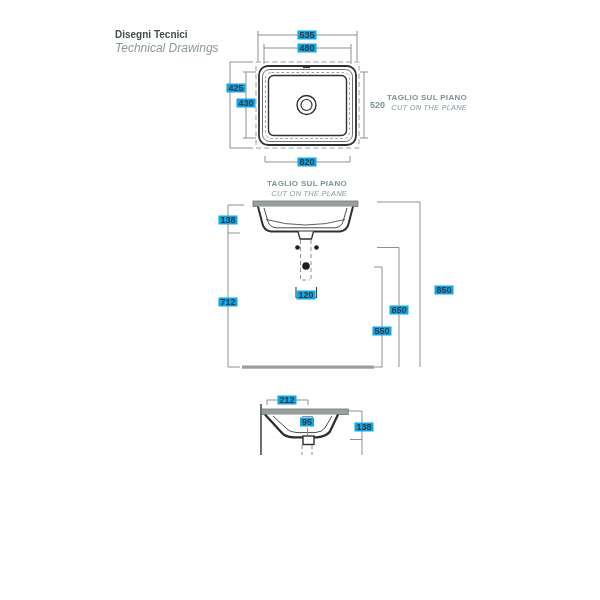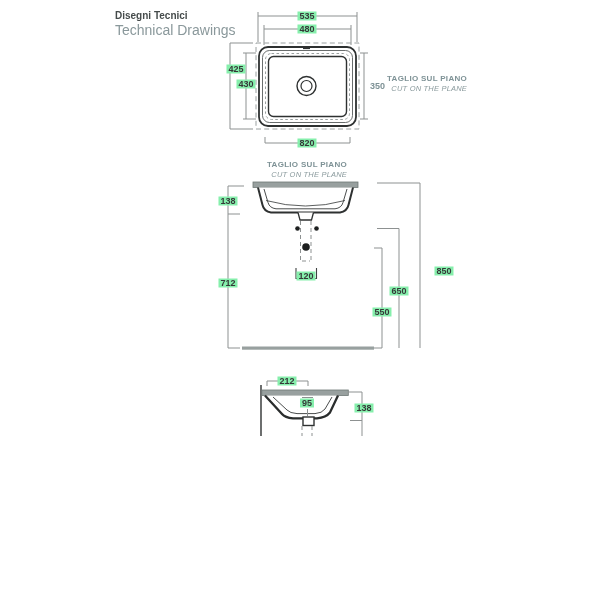--- a/index.html
+++ b/index.html
@@ -1,28 +1,28 @@
 <!DOCTYPE html>
 <html><head>
 <meta charset="utf-8">
 <style>
   html,body{margin:0;padding:0;background:#ffffff;}
   #canvas{position:relative;width:600px;height:436px;background:#ffffff;overflow:hidden;
-          font-family:"Liberation Sans", sans-serif;}
+          font-family:"Liberation Sans", sans-serif;margin-top:19px;}
   svg{position:absolute;left:0;top:0;}
   .lbl{position:absolute;transform:translate(-50%,-50%);font-size:9px;font-weight:bold;
-       color:#353838;background:#86efac;padding:0 2px;white-space:nowrap;line-height:1;}
+       color:#353838;background:#0ea5e9;padding:0 2px;white-space:nowrap;line-height:1;}
   .lbl.nobg{background:transparent;}
   .lbl.leftalign{transform:translate(0,-50%);}
   .teal{color:#7e9296;}
   .cutblock{position:absolute;text-align:right;white-space:nowrap;line-height:1.25;}
   .cut-it{font-size:8px;font-weight:bold;color:#7e9296;letter-spacing:.3px;}
   .cut-en{font-size:7.5px;font-style:italic;color:#8a9a9d;letter-spacing:.2px;}
   .title{position:absolute;font-size:10px;font-weight:bold;color:#454b4b;line-height:1;}
-  .subtitle{position:absolute;font-size:14px;color:#8a989b;line-height:1;}
+  .subtitle{position:absolute;font-size:12px;font-style:italic;color:#8a989b;line-height:1;}
 </style>
 </head>
 <body>
 
 <div id="canvas">
 
   <svg width="600" height="600" viewBox="0 0 600 600">
 
     <g stroke="#8d9191" stroke-width="1" fill="none">
 
@@ -147,37 +147,37 @@
     </g>
   </svg>
 
   <div class="title" style="left:115px;top:11px;">Disegni Tecnici</div>
   <div class="subtitle" style="left:115px;top:23px;">Technical Drawings</div>
 
   <div class="lbl" style="left:307px;top:16px;">535</div>
   <div class="lbl" style="left:307px;top:29px;">480</div>
   <div class="lbl" style="left:236px;top:69px;">425</div>
   <div class="lbl" style="left:246px;top:84px;">430</div>
-  <div class="lbl leftalign teal nobg" style="left:368px;top:86px;">350</div>
+  <div class="lbl leftalign teal nobg" style="left:368px;top:86px;">520</div>
   <div class="lbl" style="left:307px;top:143px;">820</div>
 
   <div class="cutblock" style="left:387px;top:74px;">
     <div class="cut-it">TAGLIO SUL PIANO</div>
     <div class="cut-en">CUT ON THE PLANE</div>
   </div>
   <div class="cutblock" style="left:307px;top:160px;transform:translate(-50%,0);">
     <div class="cut-it">TAGLIO SUL PIANO</div>
     <div class="cut-en">CUT ON THE PLANE</div>
   </div>
 
   <div class="lbl" style="left:228px;top:201px;">138</div>
   <div class="lbl" style="left:228px;top:283px;">712</div>
   <div class="lbl" style="left:306px;top:276px;">120</div>
   <div class="lbl" style="left:382px;top:312px;text-align:right;">550</div>
-  <div class="lbl" style="left:399px;top:291px;">650</div>
+  <div class="lbl" style="left:399px;top:291px;font-style:italic;">650</div>
   <div class="lbl" style="left:444px;top:271px;">850</div>
 
   <div class="lbl" style="left:287px;top:381px;">212</div>
   <div class="lbl" style="left:307px;top:403px;">95</div>
   <div class="lbl" style="left:364px;top:408px;">138</div>
   <div class="lbl" style="left:364px;top:489px;">712</div>
 
 </div>
 
 </body></html>

